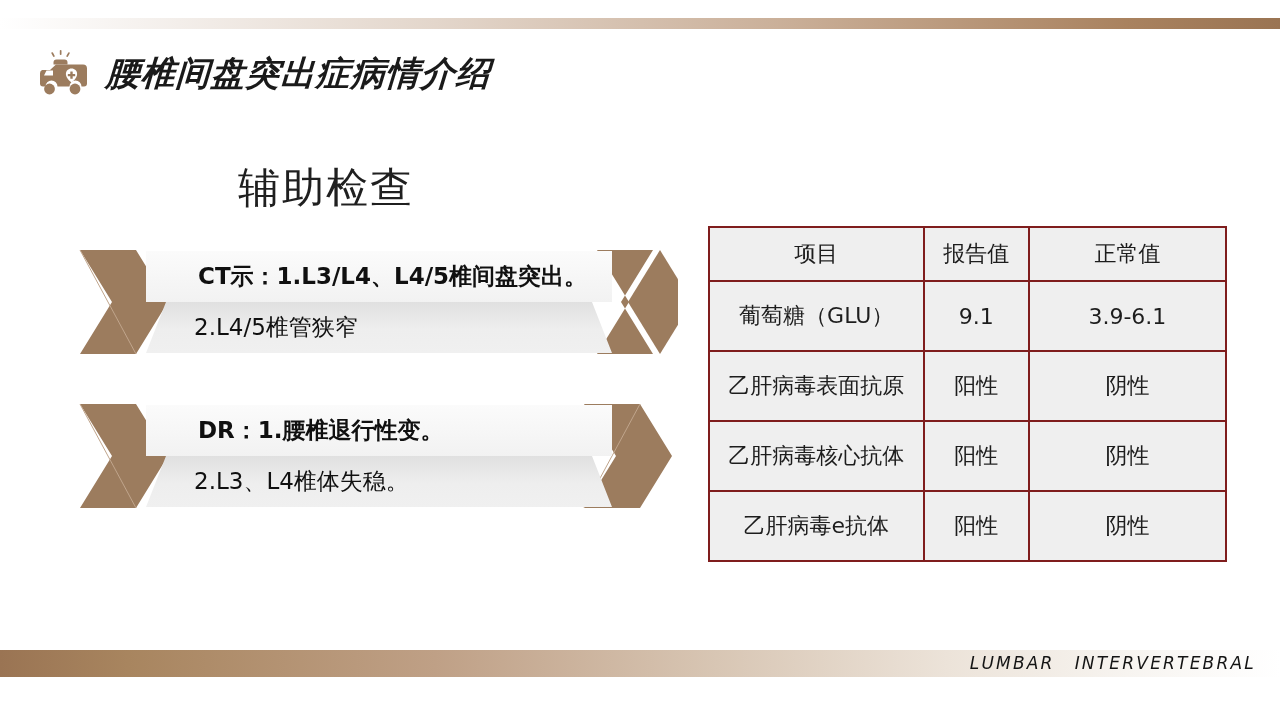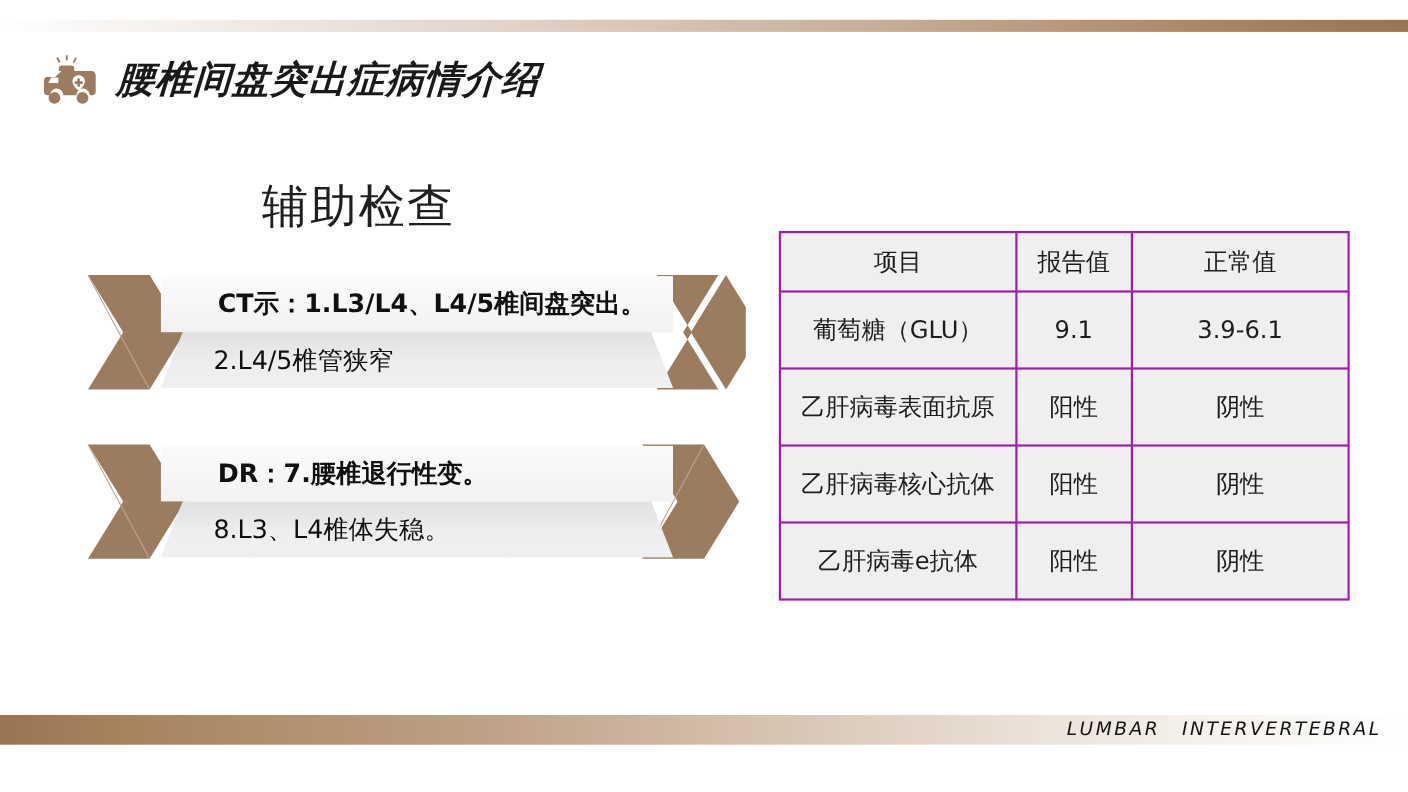--- a/index.html
+++ b/index.html
@@ -115,25 +115,25 @@
   }
   .banner-row.bottom {
     background: linear-gradient(to bottom, #e0e0e0 0%, #eeeeee 55%, #f0f0f0 100%);
   }
   .banner-row.r1 { padding-left: 52px; font-weight: bold; }
 
   
   .report-table {
     position: absolute;
     left: 708px;
-    top: 210px;
+    top: 226px;
     width: 519px;
     border-collapse: separate;
     border-spacing: 2px;
-    background: #a21caf;
+    background: #7f1d1d;
   }
   .report-table td, .report-table th {
     background: #efefef;
     color: #1d1d1d;
     font-size: 22px;
     font-weight: normal;
     text-align: center;
     vertical-align: middle;
     font-family: "DejaVu Sans", "Liberation Sans", sans-serif;
     padding: 0;
@@ -225,22 +225,22 @@
   </div>
 
   <div class="banner" id="banner-2">
     <svg class="banner-deco" viewBox="0 0 600 108">
       <polygon points="2,2 58,2 90,54 58,106 2,106 34,54" fill="#9c7c5e"></polygon>
       <line x1="2" y1="2" x2="58" y2="106" stroke="#c0a58c" stroke-width="1"></line>
       <polygon points="506,2 562,2 594,54 562,106 506,106 538,54" fill="#9c7c5e"></polygon>
       <line x1="562" y1="2" x2="506" y2="106" stroke="#c0a58c" stroke-width="1"></line>
     </svg>
     <div class="banner-body">
-      <div class="banner-row top r1">DR：7.腰椎退行性变。</div>
-      <div class="banner-row bottom">8.L3、L4椎体失稳。</div>
+      <div class="banner-row top r1">DR：1.腰椎退行性变。</div>
+      <div class="banner-row bottom">2.L3、L4椎体失稳。</div>
     </div>
   </div>
 
   <table class="report-table">
     <thead>
       <tr>
         <th class="col-item">项目</th>
         <th class="col-report">报告值</th>
         <th class="col-normal">正常值</th>
       </tr>

